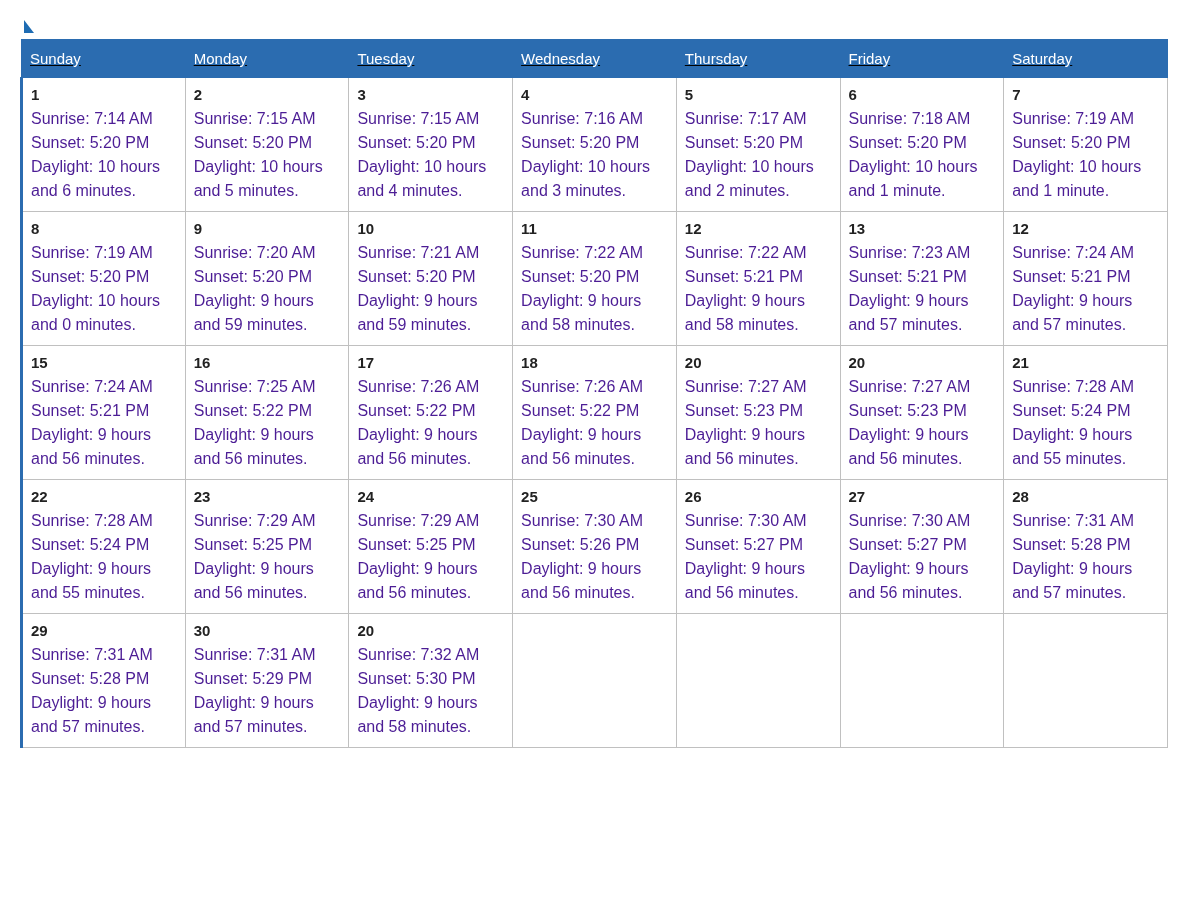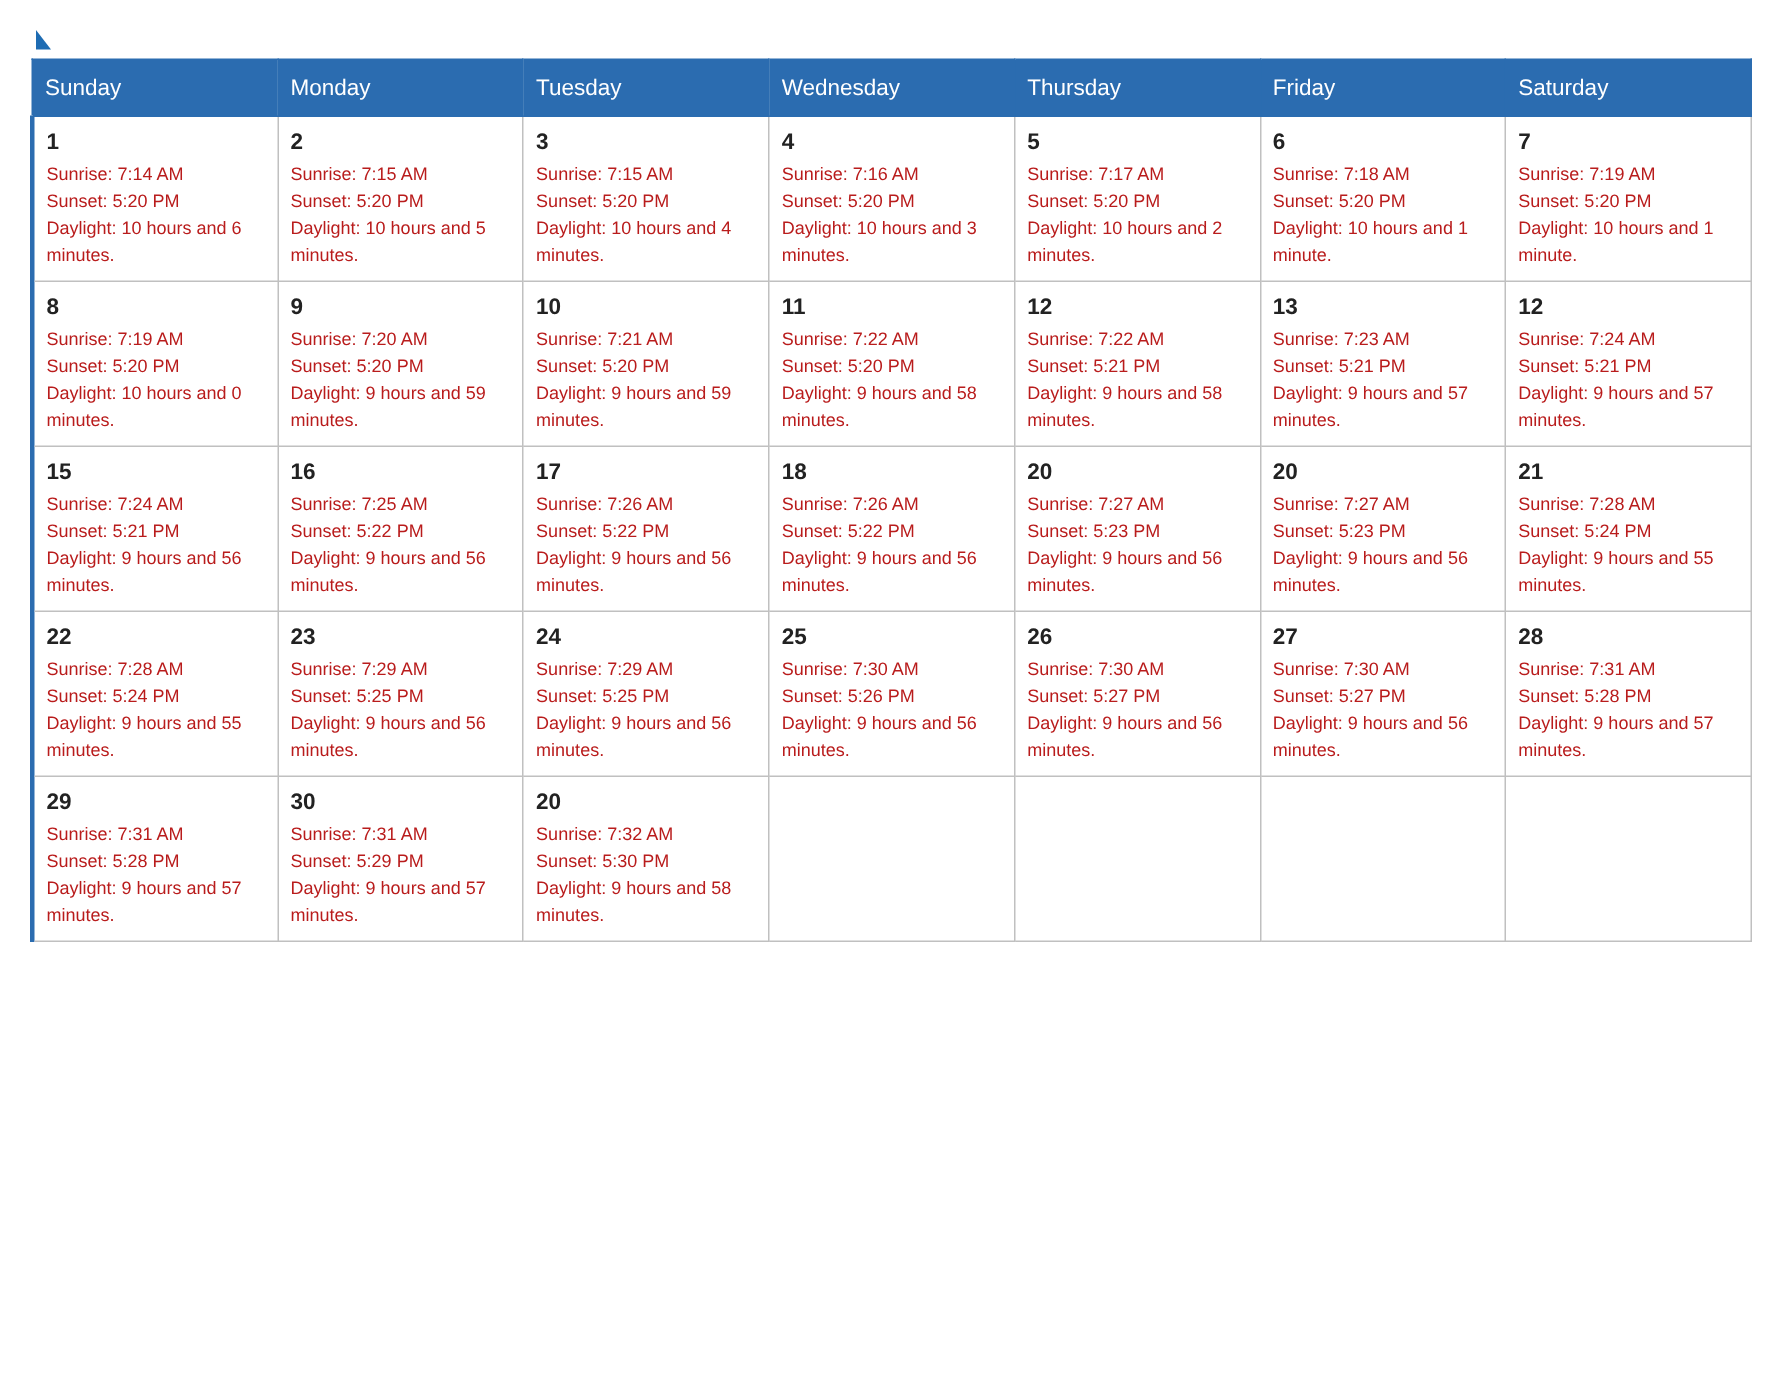--- a/index.html
+++ b/index.html
@@ -59,20 +59,21 @@
       font-size: 20px;
       color: #555;
     }
     table {
       width: 100%;
       border-collapse: collapse;
       margin-top: 10px;
     }
     thead tr {
       background: #2b6cb0;
+      text-decoration: underline;
     }
     thead th {
       color: #fff;
       font-size: 15px;
       font-weight: normal;
       padding: 10px 8px;
       text-align: left;
       border: 1px solid #2b6cb0;
     }
     tbody tr {
@@ -86,23 +87,23 @@
       color: #222;
       width: calc(100% / 7);
     }
     .day-number {
       font-size: 15px;
       font-weight: bold;
       display: block;
       margin-bottom: 4px;
     }
     .day-info {
-      font-size: 12px;
+      font-size: 16px;
       line-height: 1.5;
-      color: #b91c1c;
+      color: #4c1d95;
     }
     tbody tr td:first-child {
       border-left: 3px solid #2b6cb0;
     }
     .empty-cell {
       background: #fff;
     }
   </style>
 </head>
 <body>

